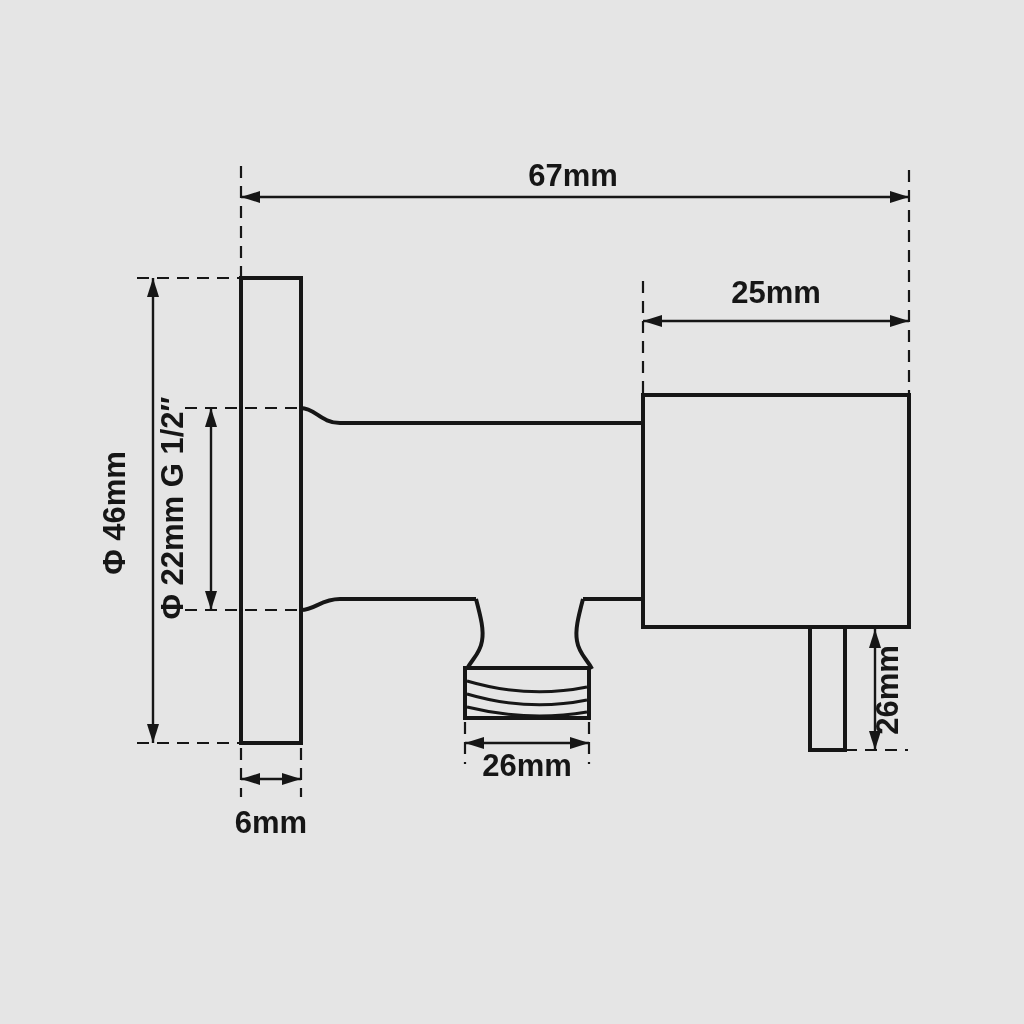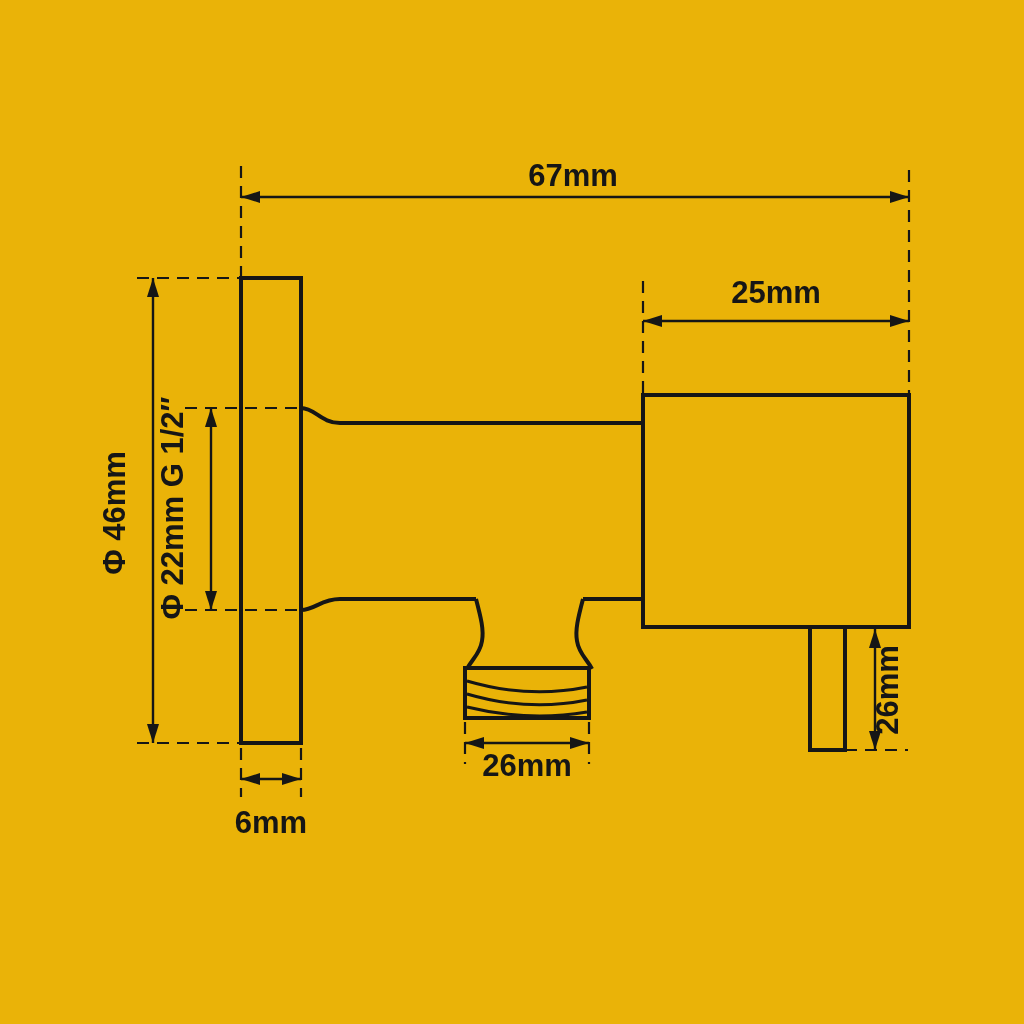--- a/index.html
+++ b/index.html
@@ -3,21 +3,21 @@
 <meta charset="utf-8">
 <style>
   html, body {
     margin: 0;
     padding: 0;
     background: #ffffff;
   }
   .stage {
     width: 1024px;
     height: 1024px;
-    background: #eab308;
+    background: #e5e5e5;
     position: relative;
     overflow: hidden;
   }
   svg { display: block; }
   .part-line {
     fill: none;
     stroke: #161616;
     stroke-width: 4;
     stroke-linecap: butt;
     stroke-linejoin: miter;

